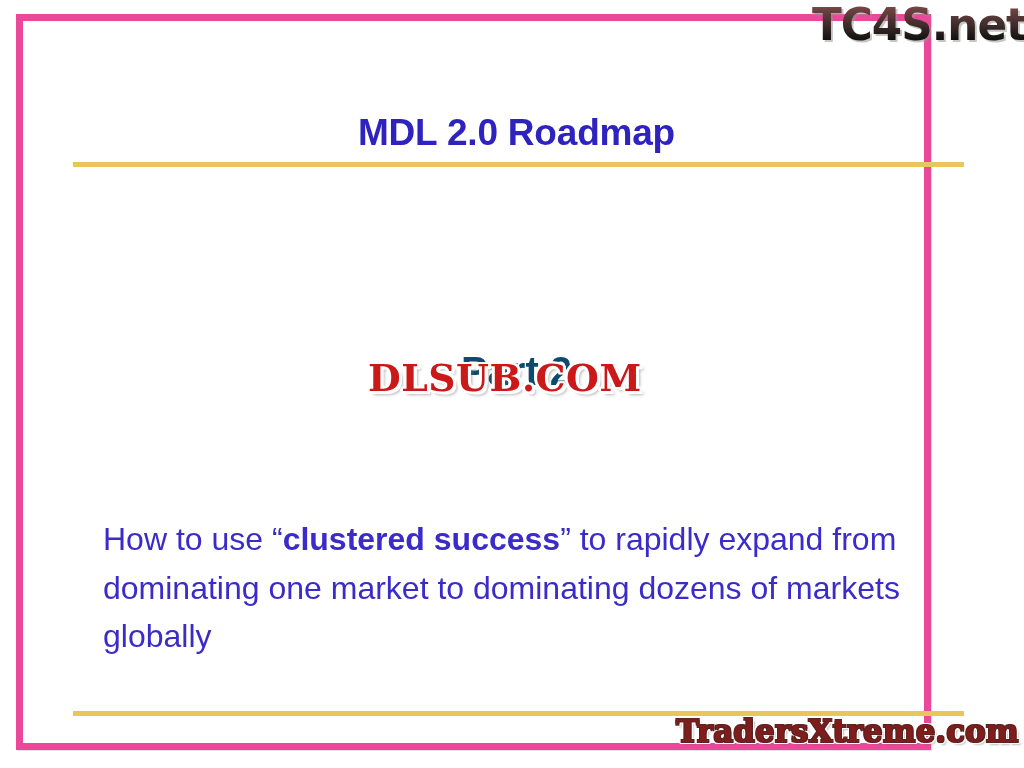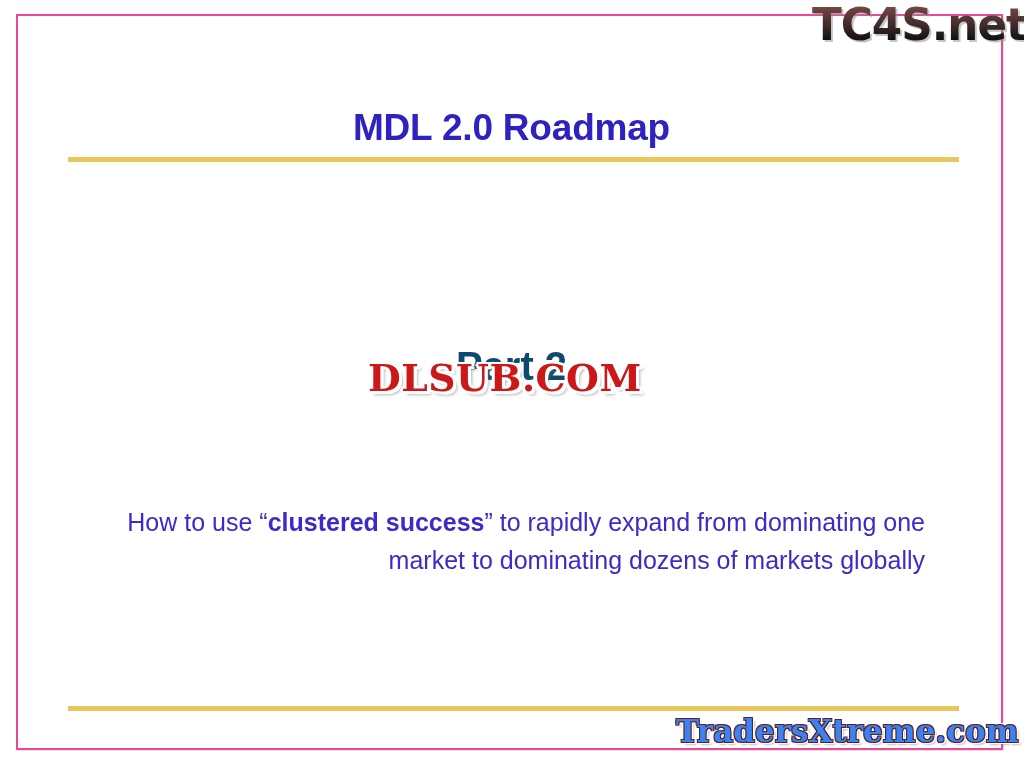--- a/index.html
+++ b/index.html
@@ -13,24 +13,24 @@
   body {
     font-family: "Liberation Sans", sans-serif;
     position: relative;
   }
 
   
   #slide-frame {
     position: absolute;
     left: 16px;
     top: 14px;
-    width: 987px;
+    width: 915px;
     height: 736px;
     background: #ffffff;
-    border: 2px solid #ec4899;
+    border: 7px solid #ec4899;
     box-sizing: border-box;
     box-shadow: 1px 1px 0 #e2e2e2;
   }
 
   
   #slide-title {
     position: absolute;
     left: 0;
     top: 66px;
     width: 987px;
@@ -83,22 +83,22 @@
     font-size: 40px;
     font-weight: bold;
     color: #0c4a6e;
   }
 
   #body-paragraph {
     position: absolute;
     left: 80px;
     top: 462px;
     width: 827px;
-    text-align: right;
-    font-size: 25px;
+    text-align: left;
+    font-size: 32px;
     color: #3b2bc8;
     line-height: 1.52;
   }
   #body-paragraph b { font-weight: bold; }
 
   
   #watermark-tc4s {
     position: absolute;
     left: 812px;
     top: -2px;
@@ -145,21 +145,21 @@
 
   
   #watermark-traders {
     position: absolute;
     left: 676px;
     top: 713px;
     font-family: "DejaVu Serif", serif;
     font-size: 31px;
     font-weight: bold;
     letter-spacing: 0px;
-    color: #3b82f6;
+    color: #7f1d1d;
     white-space: nowrap;
     text-shadow:
       -1px -1px 0 #5b2220, 1px -1px 0 #5b2220,
       -1px 1px 0 #5b2220, 1px 1px 0 #5b2220,
       -2px 0 0 #ffffff, 2px 0 0 #ffffff,
        0 -2px 0 #ffffff, 0 2px 0 #ffffff,
       -2px -2px 0 #ffffff, 2px -2px 0 #ffffff,
       -2px 2px 0 #ffffff, 2px 2px 0 #ffffff,
        3px 3px 2px rgba(110,110,110,0.45);
     z-index: 30;

